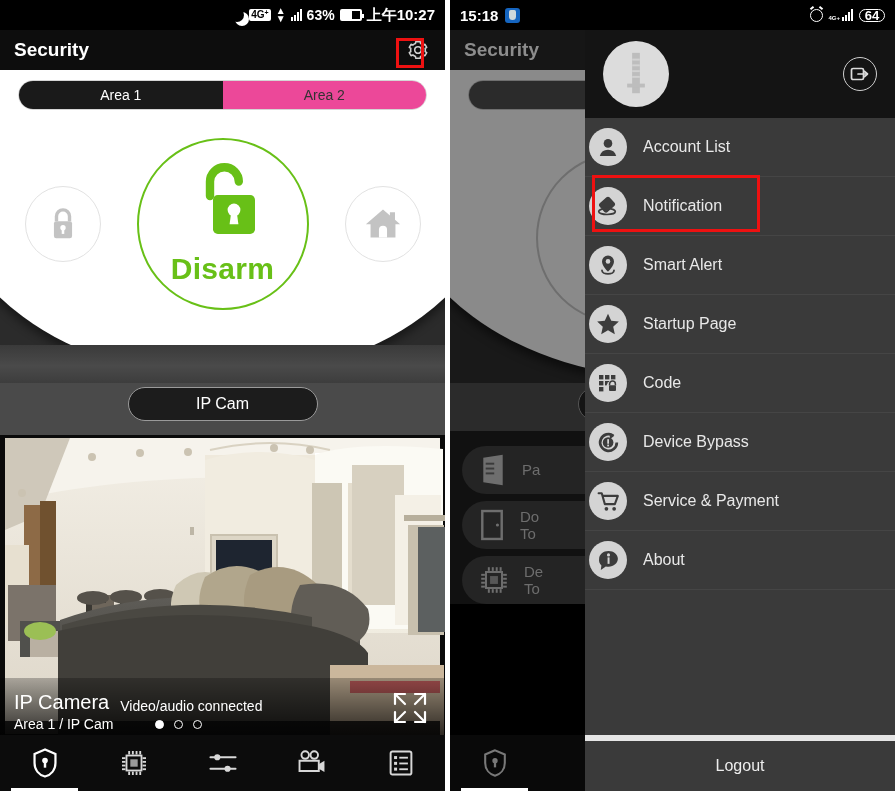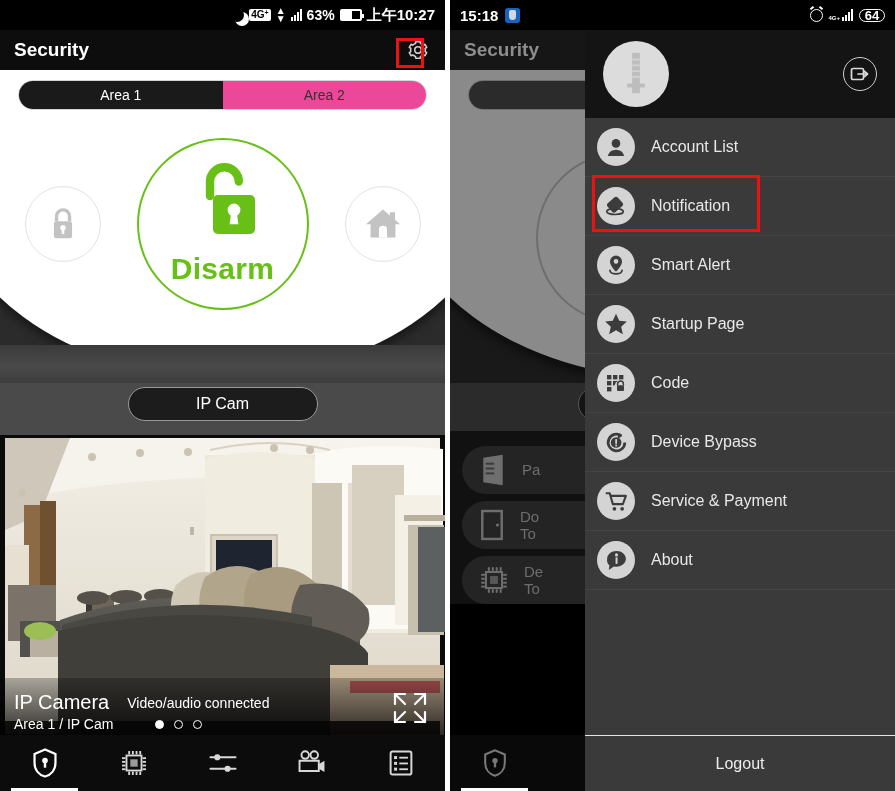--- a/index.html
+++ b/index.html
@@ -83,21 +83,21 @@
   .ipcam-bar { position:relative; background:#4a4a4a; padding:4px 0 14px; display:flex; justify-content:center; }
   .ipcam-btn { width:190px; height:34px; border-radius:18px; border:1.5px solid #9a9a9a; background:#1c1c1c;
                color:#fff; font-size:16px; display:flex; align-items:center; justify-content:center; }
 
   
   .cam { position:relative; height:305px; background:#0a0a0a; overflow:hidden; }
   .cam-img { position:absolute; inset:0; }
   .cam-overlay { position:absolute; left:0; right:0; bottom:0; height:62px;
                  background:linear-gradient(180deg, rgba(0,0,0,.25), rgba(0,0,0,.82)); }
   .cam-meta { position:absolute; left:14px; bottom:8px; color:#fff; }
-  .cam-title-row { display:flex; align-items:center; gap:18px; }
+  .cam-title-row { display:flex; align-items:flex-end; gap:11px; }
   .cam-title { font-size:20px; }
   .cam-status { font-size:14px; }
   .cam-sub-row { display:flex; align-items:center; gap:42px; margin-top:2px; }
   .cam-sub { font-size:14px; }
   .dots { display:flex; gap:10px; align-items:center; }
   .dots i { width:9px; height:9px; border-radius:50%; border:1.4px solid #fff; display:block; }
   .dots i.on { background:#fff; }
   .expand { position:absolute; right:14px; bottom:14px; width:42px; height:36px; }
 
   
@@ -126,25 +126,25 @@
   .bg-bnav { position:absolute; left:0; right:0; bottom:0; height:56px; background:#090909; display:flex;}
 
   
   .drawer { position:absolute; right:0; top:30px; bottom:0; width:310px; background:#3a3a3a; z-index:20;
             display:flex; flex-direction:column; }
   .drawer-head { height:88px; background:#141414; display:flex; align-items:center; padding:0 18px; flex:0 0 auto;}
   .avatar { width:66px; height:66px; border-radius:50%; background:#dcdcdc; display:flex; align-items:center; justify-content:center; }
   .switch-btn { margin-left:auto; width:34px; height:34px; border-radius:50%; border:1.5px solid #cfcfcf;
                 display:flex; align-items:center; justify-content:center; }
   .menu { flex:1 1 auto; overflow:hidden; }
-  .menu-item { height:59px; display:flex; align-items:center; gap:16px; padding-left:12px;
+  .menu-item { height:59px; display:flex; align-items:center; gap:16px; padding-left:4px;
                border-bottom:1px solid #454545; position:relative; }
   .mi-icon { width:38px; height:38px; border-radius:50%; background:#d4d4d4; display:flex; align-items:center; justify-content:center; flex:0 0 auto;}
   .mi-label { color:#e8e8e8; font-size:16px; }
-  .drawer-foot { height:56px; border-top:1px solid #e5e5e5; display:flex; align-items:center; justify-content:center; flex:0 0 auto;}
+  .drawer-foot { height:56px; border-top:6px solid #e5e5e5; display:flex; align-items:center; justify-content:center; flex:0 0 auto;}
   .drawer-foot span { color:#ededed; font-size:16px; }
 
   
   .hl { position:absolute; border:3px solid #ee1111; z-index:50; pointer-events:none; }
   .hl-gear { left:396px; top:38px; width:28px; height:30px; }
 
   svg { display:block; }
 </style>
 </head>
 <body>

